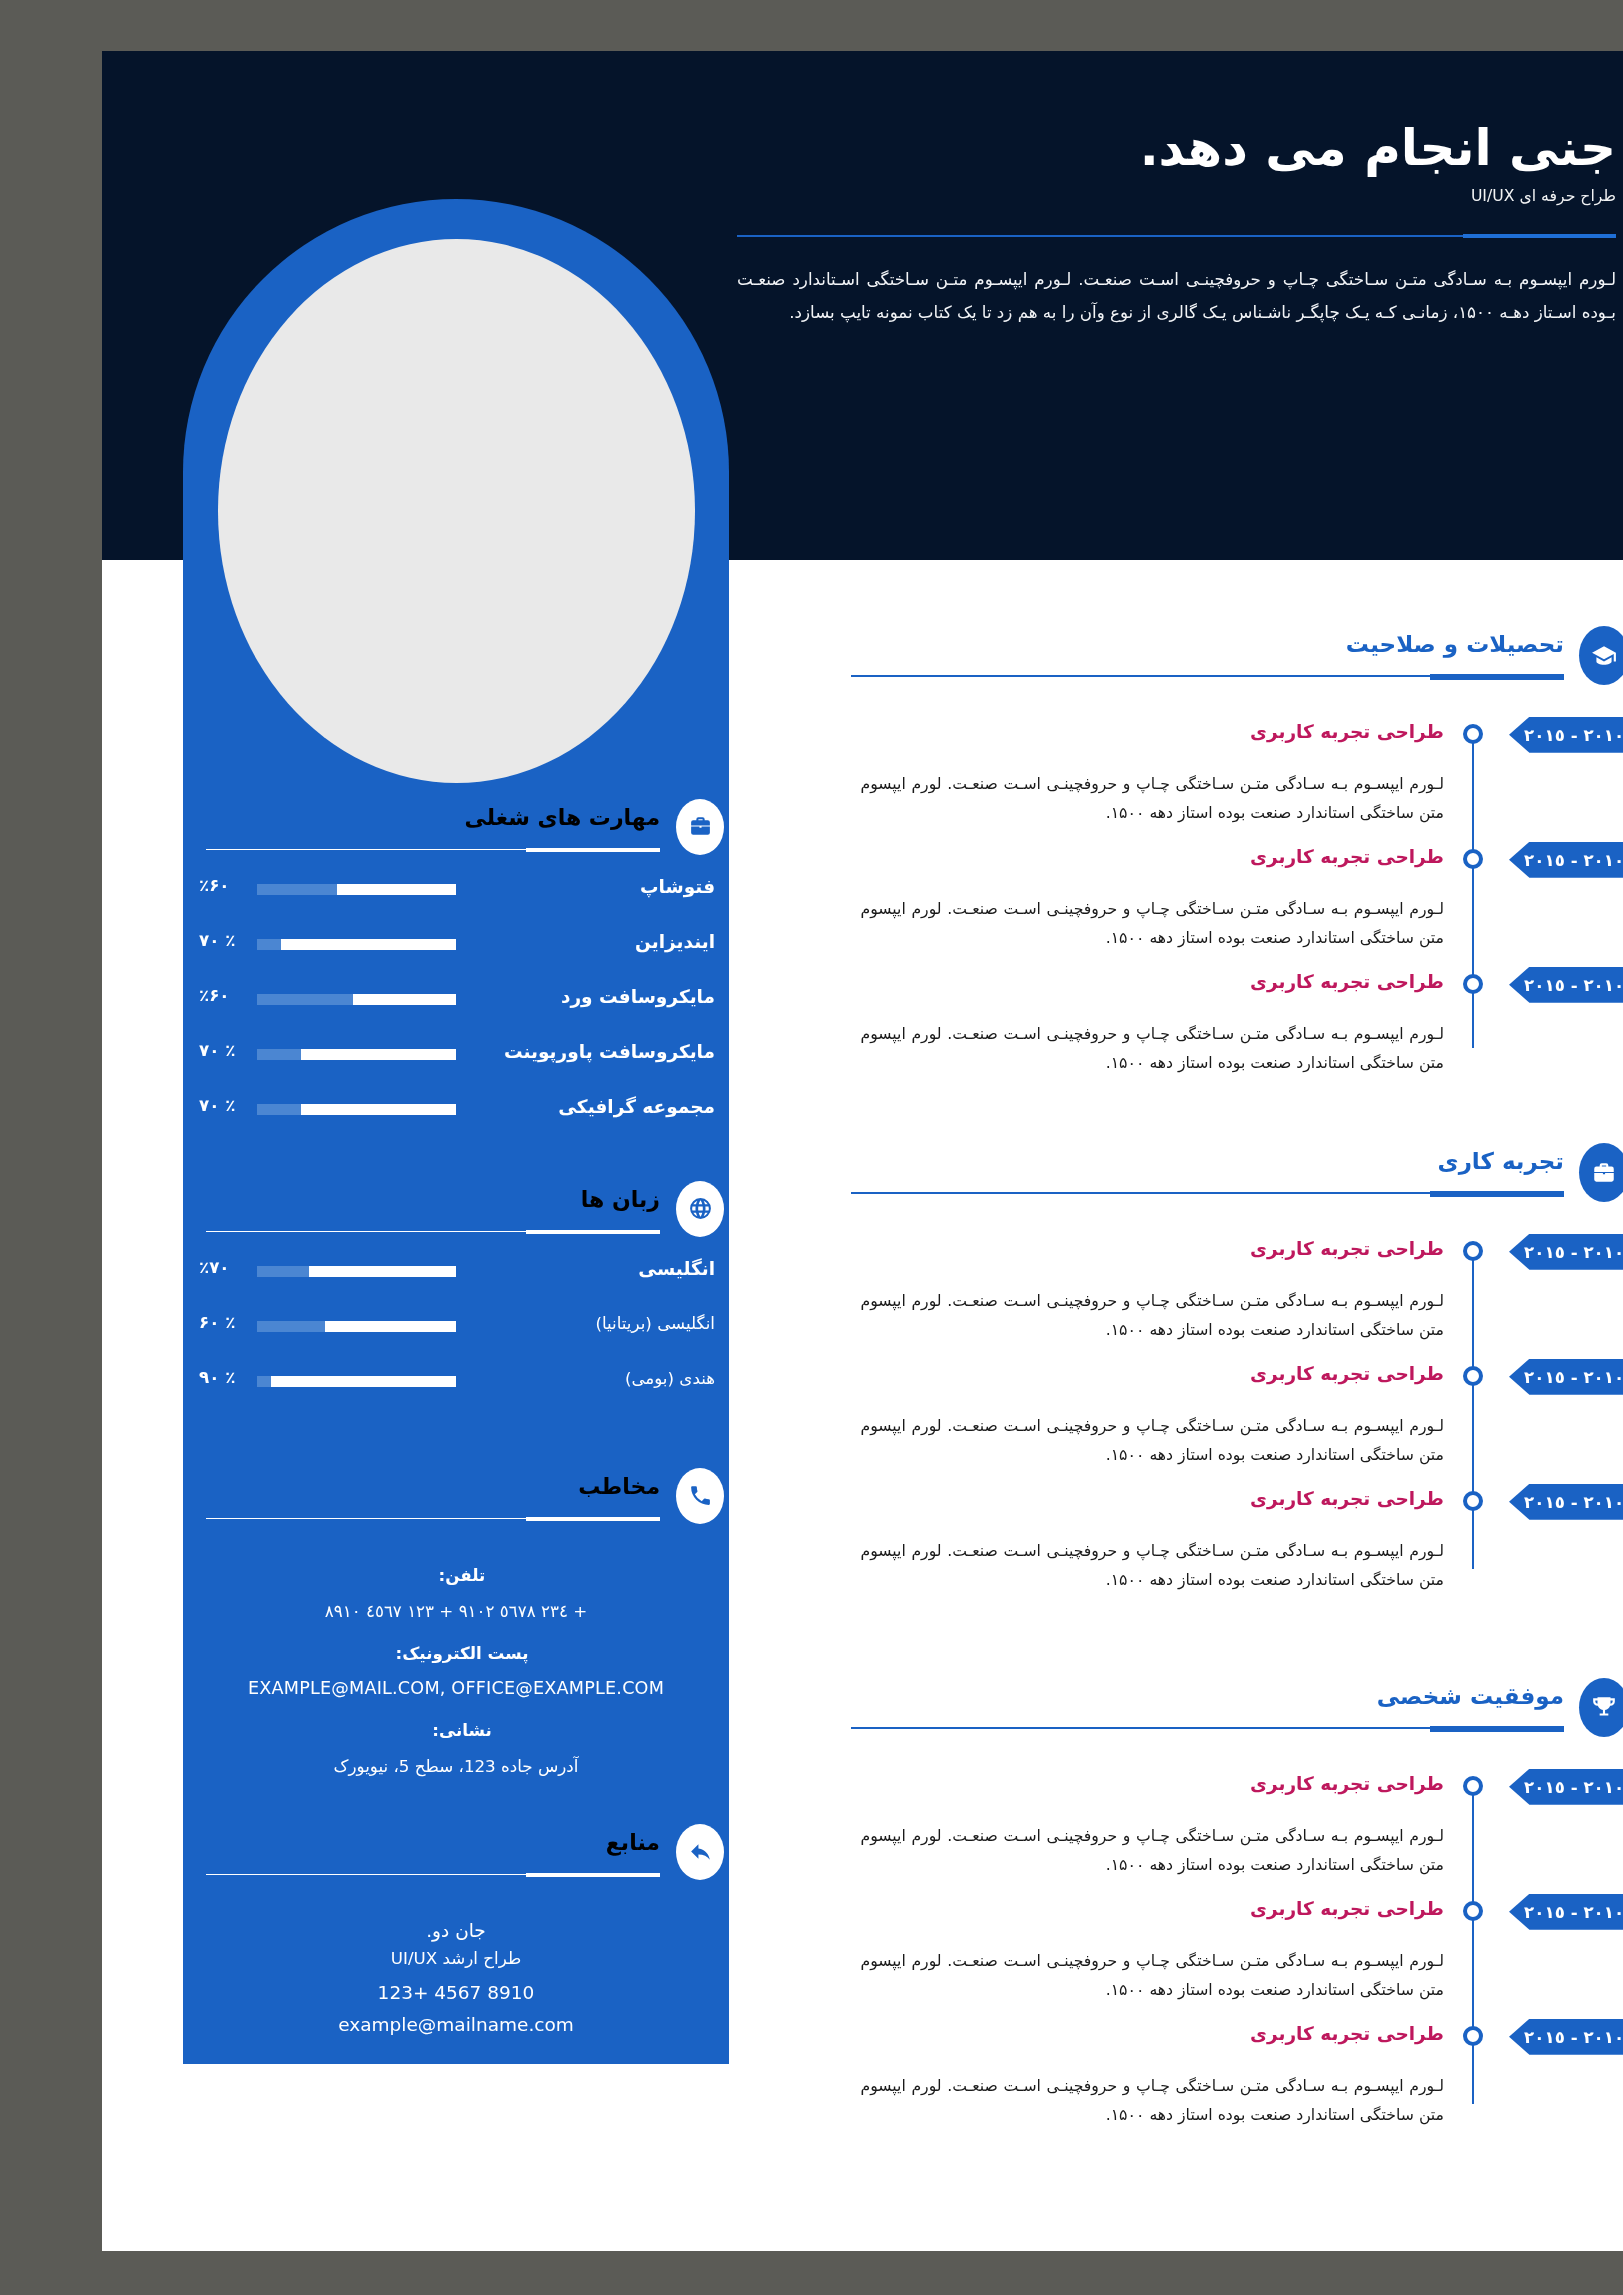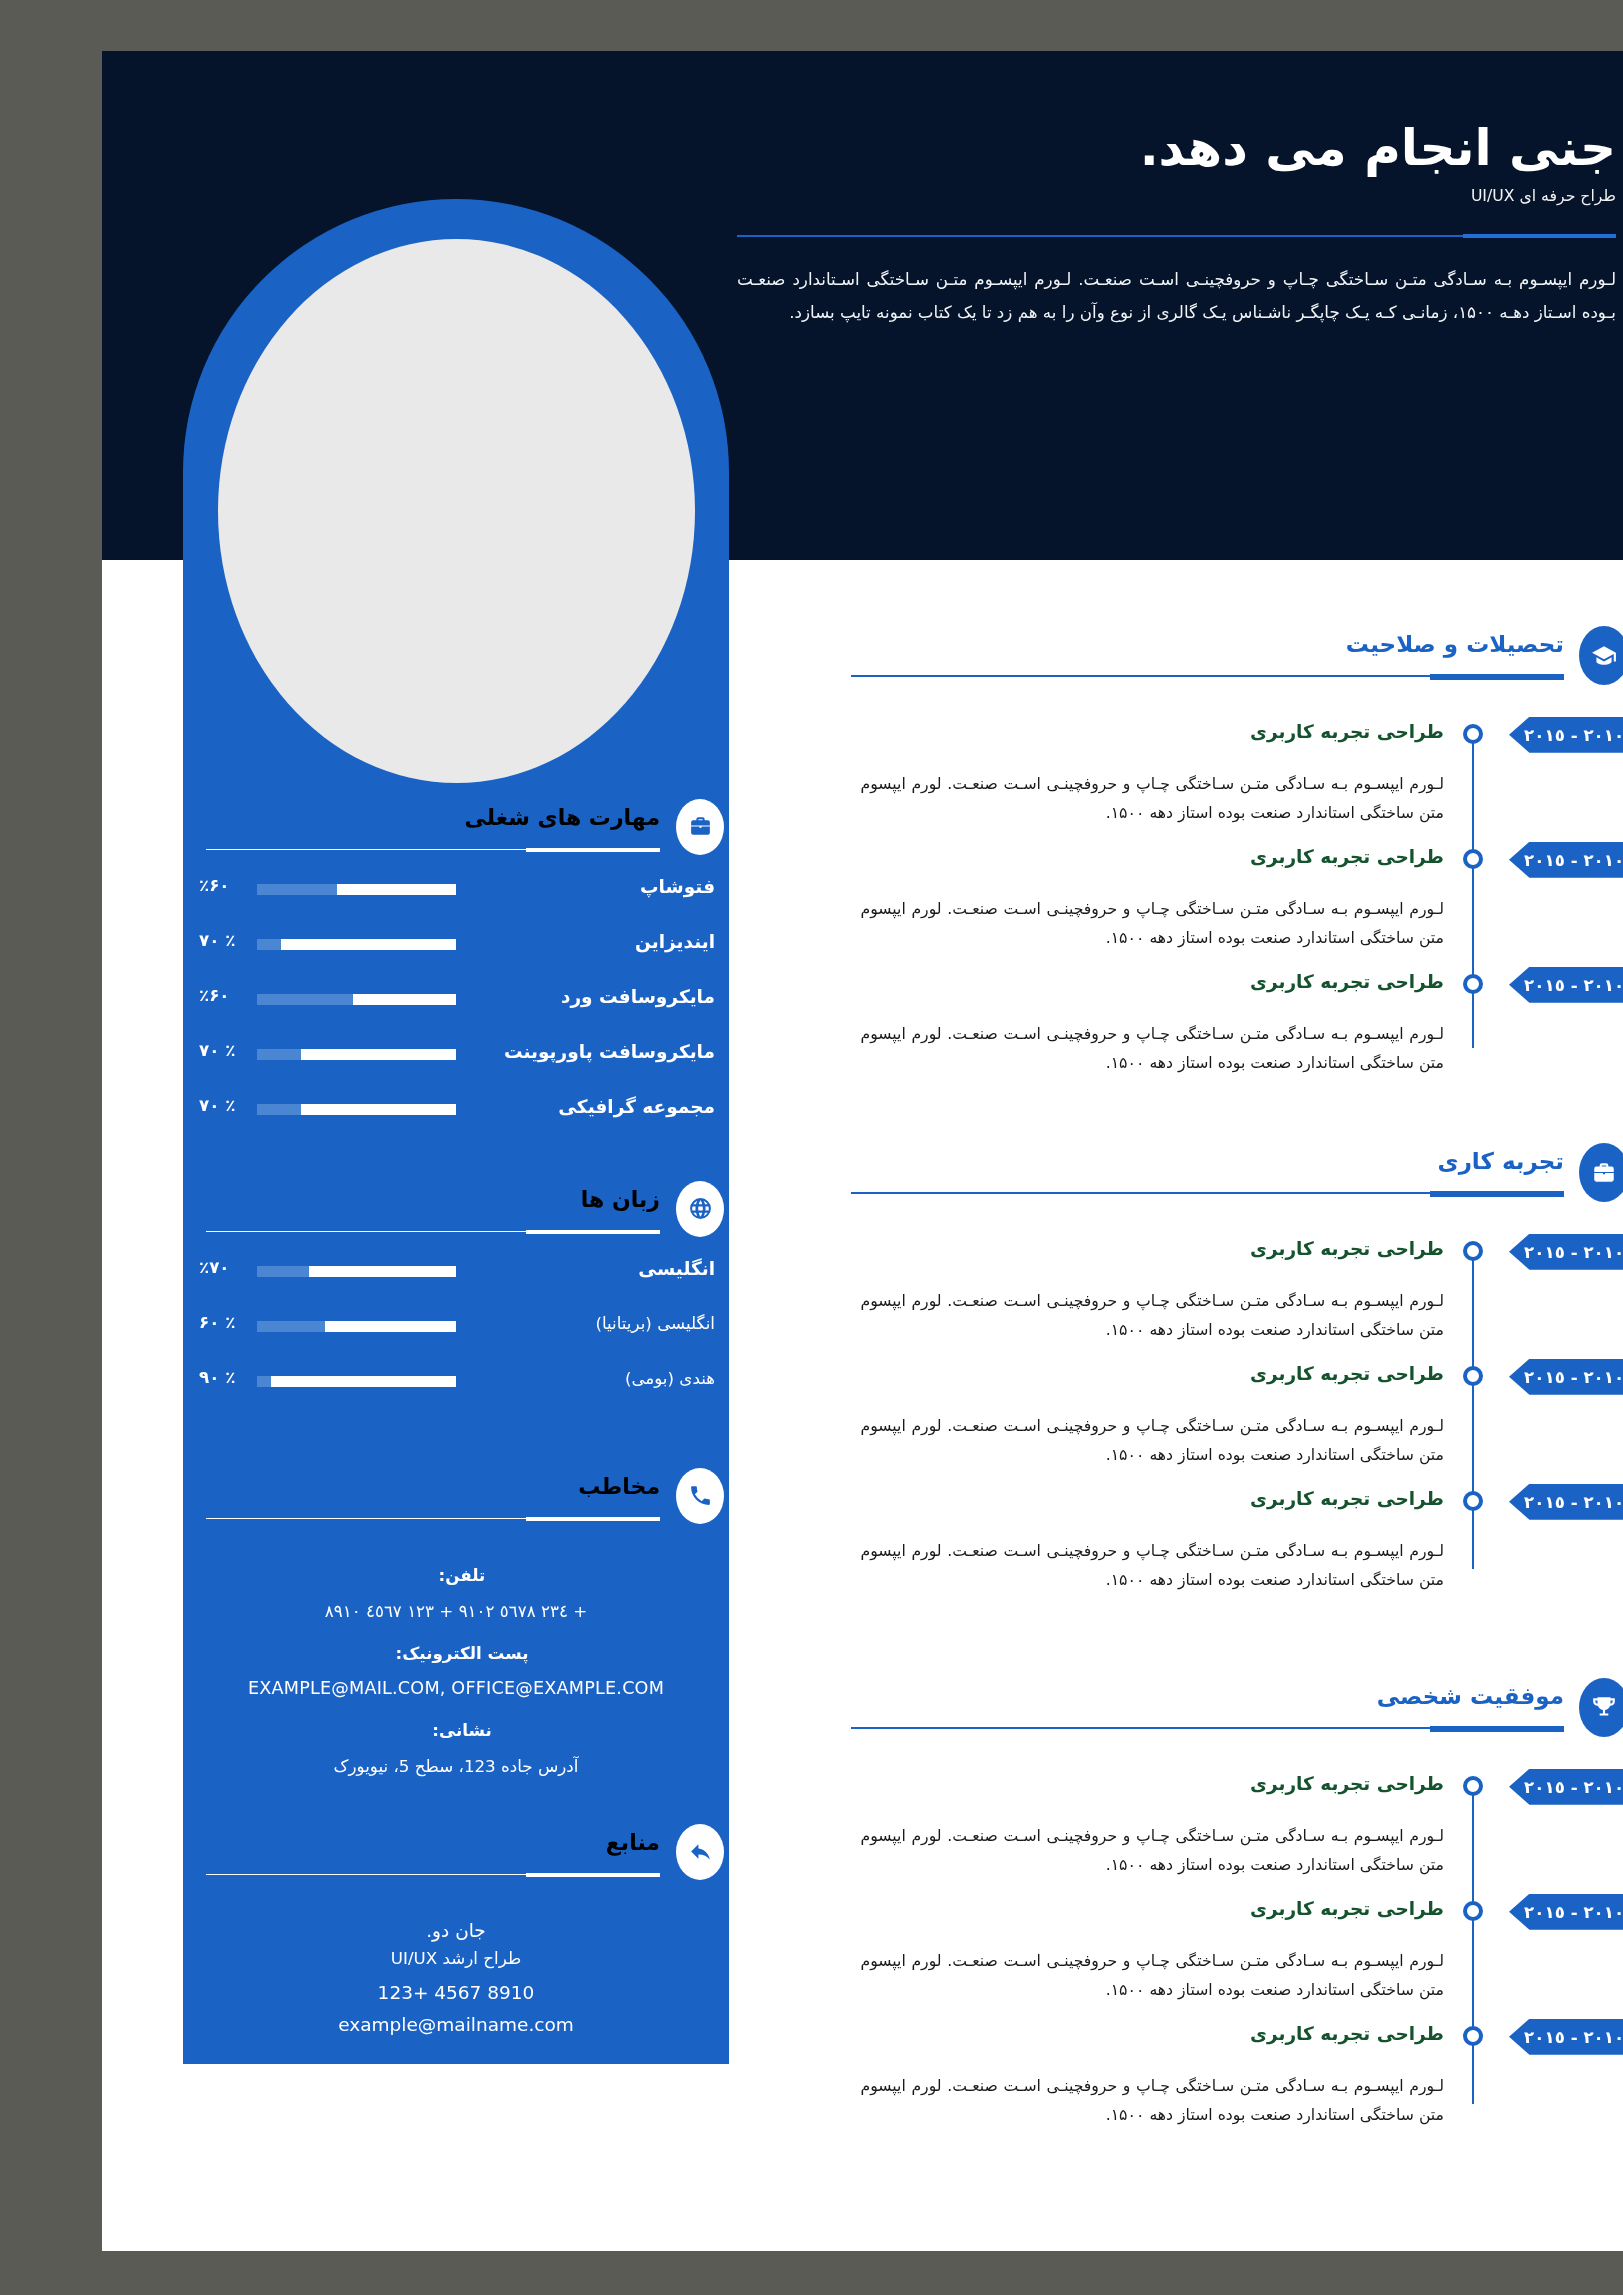--- a/index.html
+++ b/index.html
@@ -181,21 +181,21 @@
     position:absolute;right:0;top:2.8px;
     width:120px;height:36px;
     background:#1a62c4;color:#ffffff;
     display:flex;align-items:center;justify-content:center;
     font-size:16.7px;font-weight:700;letter-spacing:0.9px;
     clip-path:polygon(0 50%,20.4px 0,100% 0,100% 100%,20.4px 100%);
     padding-left:10.2px;box-sizing:border-box;
   }
   .tl-title{
     position:absolute;right:185px;top:7.4px;
-    font-size:18.5px;font-weight:700;color:#14532d;white-space:nowrap;
+    font-size:18.5px;font-weight:700;color:#be185d;white-space:nowrap;
   }
   .tl-body{
     position:absolute;right:185px;left:18.5px;top:55px;
     font-size:15.7px;line-height:1.85;color:#1a1a1a;
     text-align:justify;text-align-last:right;
   }
 </style>
 </head>
 <body>
 

